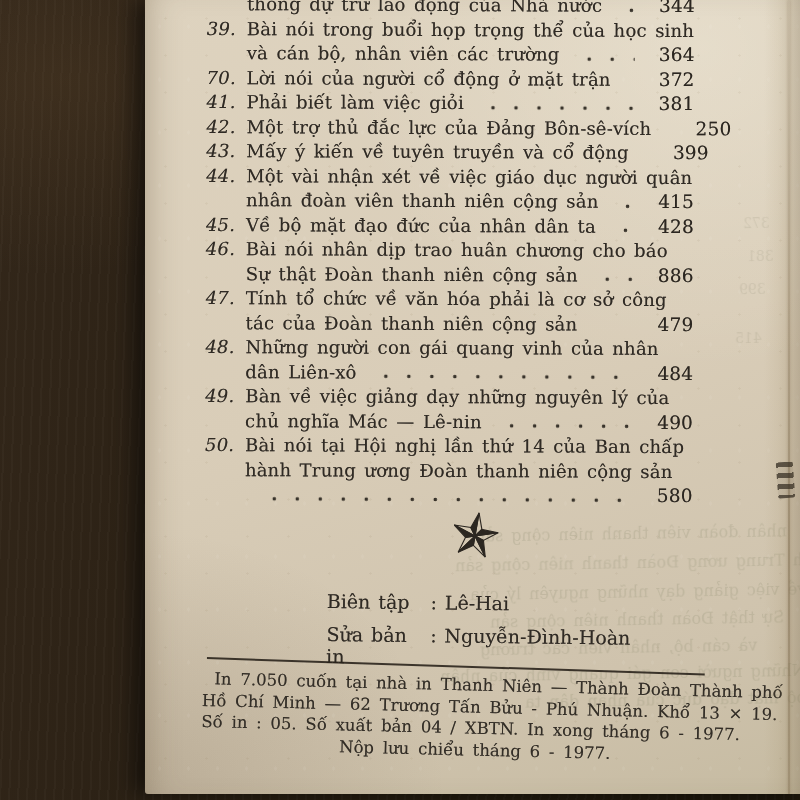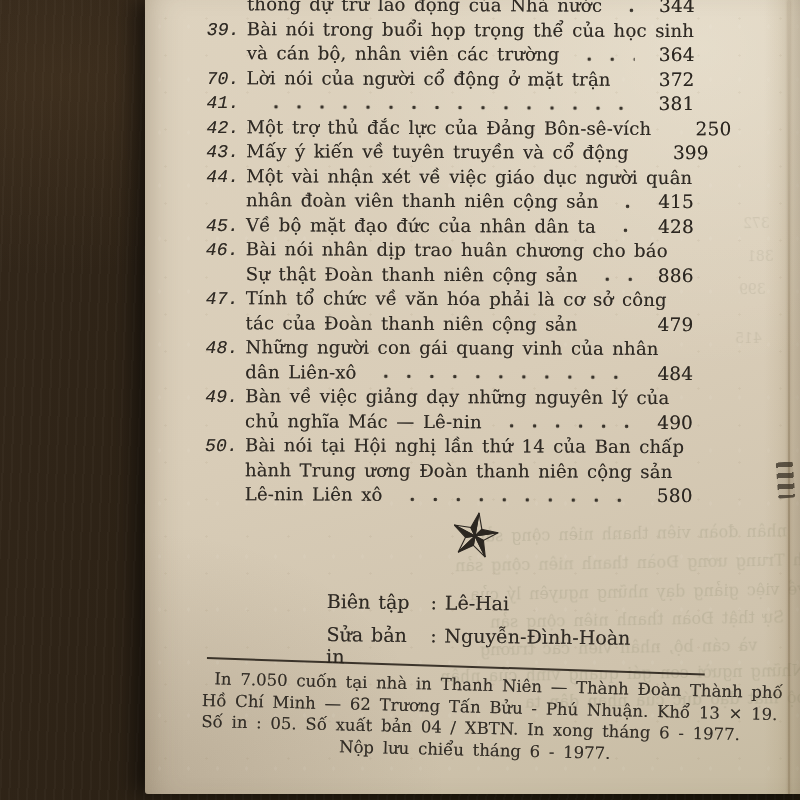--- a/index.html
+++ b/index.html
@@ -46,21 +46,21 @@
   }
 
   
   .toc{
     position:absolute; left:62px; top:-7px; width:488px;
     font-size:18px; letter-spacing:.2px; word-spacing:2.5px;
     transform:rotate(.25deg); transform-origin:0 0;
     text-shadow:0 0 .6px rgba(47,42,36,.55);
   }
   .toc-row{display:flex; align-items:baseline; height:24.5px;}
-  .num{width:40px; font-style:italic; flex:none;font-family:Liberation Mono, monospace;}
+  .num{width:40px; font-style:italic; flex:none;}
   .title{white-space:nowrap; flex:none;}
   .leader{
     flex:1; min-width:8px; align-self:stretch; margin:0 10px 0 12px;
     background-image:radial-gradient(circle, rgba(44,39,32,.92) 1.6px, rgba(44,39,32,0) 2.1px);
     background-size:23px 5px; background-repeat:repeat-x; background-position:6px calc(100% - 7px);
   }
   .leader.no-dots{background:none;}
   .pg{min-width:50px; text-align:right; flex:none; color:#2b2620; font-size:18.5px;}
 
   
@@ -139,20 +139,21 @@
         <span class="pg">364</span>
       </div>
       <div class="toc-row">
         <span class="num">70.</span>
         <span class="title">Lời nói của người cổ động ở mặt trận</span>
         <span class="leader"></span>
         <span class="pg">372</span>
       </div>
       <div class="toc-row">
         <span class="num">41.</span>
+        <span class="title">Phải biết làm việc giỏi</span>
         <span class="leader"></span>
         <span class="pg">381</span>
       </div>
       <div class="toc-row">
         <span class="num">42.</span>
         <span class="title">Một trợ thủ đắc lực của Đảng Bôn-sê-vích</span>
         <span class="leader no-dots"></span>
         <span class="pg">250</span>
       </div>
       <div class="toc-row">
@@ -234,21 +235,20 @@
         <span class="pg"></span>
       </div>
       <div class="toc-row">
         <span class="num"></span>
         <span class="title">hành Trung ương Đoàn thanh niên cộng sản</span>
         <span class="leader no-dots"></span>
         <span class="pg"></span>
       </div>
       <div class="toc-row">
         <span class="num"></span>
-        <span class="title">Lê-nin Liên xô</span>
         <span class="leader"></span>
         <span class="pg">580</span>
       </div>
     </div>
 
   <div class="star-wrap">
     <svg width="54" height="52" viewBox="-30 -30 60 60" aria-hidden="true">
       <g stroke="#2c2721" stroke-width="1.3" stroke-linejoin="miter">
 
         <polygon points="0,0 3.76,-26.74 7.64,-7.91" fill="none"></polygon>

